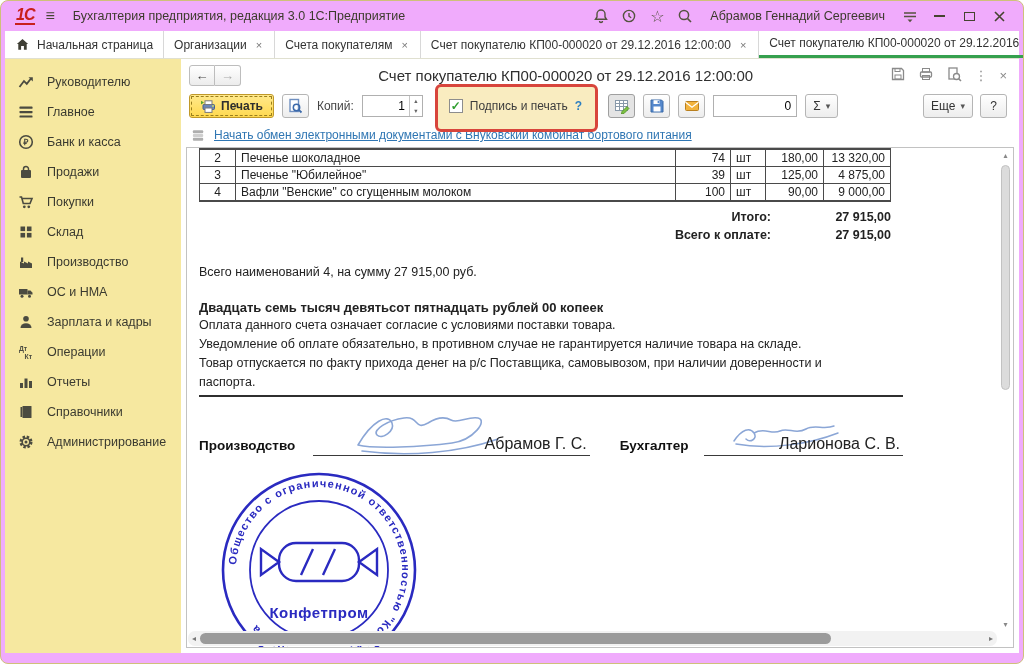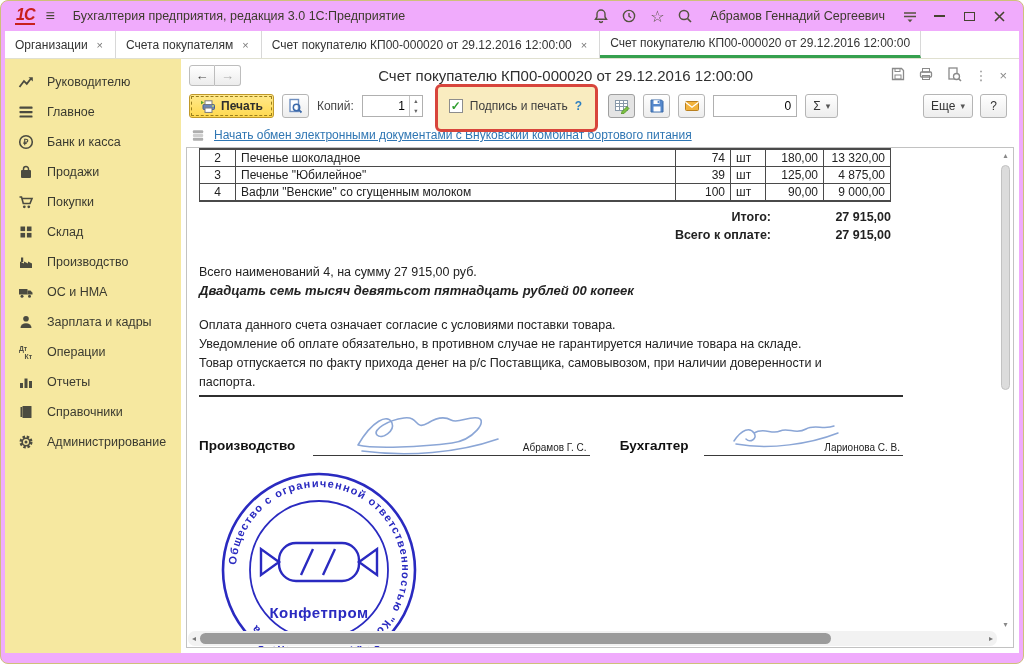--- a/index.html
+++ b/index.html
@@ -90,29 +90,29 @@
   .c-qty { width:55px; text-align:right; }
   .c-unit { width:35px; }
   .c-price { width:58px; text-align:right; }
   .c-sum { width:67px; text-align:right; }
 
   .totals { position:absolute; left:12px; top:62px; width:692px; font-size:12.5px; }
   .t-line { display:flex; justify-content:flex-end; height:18px; font-weight:bold; }
   .t-line .tv { width:120px; text-align:right; }
 
   .summary { position:absolute; left:12px; top:117px; font-size:12.5px; }
-  .words { position:absolute; left:12px; top:135px; font-size:13px; font-weight:bold;font-style:italic; }
+  .words { position:absolute; left:12px; top:152px; font-size:13px; font-weight:bold; }
   .terms { position:absolute; left:12px; top:168px; font-size:12.5px; line-height:19px; width:720px; }
 
   .divider { position:absolute; left:12px; top:247px; width:704px; height:2px; background:#2f2f2f; }
 
   .signs { position:absolute; left:12px; top:262px; width:704px; display:flex; align-items:flex-end; }
   .sig-label { font-size:13.5px; font-weight:bold; color:#111; padding-bottom:3px; white-space:nowrap; }
   .sig-line { position:relative; border-bottom:1px solid #3a3a3a; height:46px; }
-  .sig-line .sig-name { position:absolute; right:3px; bottom:2px; font-size:10px; white-space:nowrap; }
+  .sig-line .sig-name { position:absolute; right:3px; bottom:2px; font-size:16px; white-space:nowrap; }
   .sig-line svg { position:absolute; }
 
   .stamp { position:absolute; left:32px; top:322px; }
 
   
   .vscroll { position:absolute; top:1px; right:1px; width:13px; bottom:18px; }
   .vscroll .tri { position:absolute; left:0; width:13px; text-align:center; font-size:8px; color:#888; }
   .v-thumb { position:absolute; top:16px; left:2px; width:9px; height:225px; background:#dcdcdc;
              border:1px solid #c2c2c2; border-radius:5px; }
   .hscroll { position:absolute; left:1px; right:16px; bottom:1px; height:15px; background:#f2f2f2;
@@ -164,20 +164,26 @@
       </span>
     <span class="win-btn">
       <svg width="13" height="13" viewBox="0 0 13 13">
           <path d="M2 2l9 9M11 2l-9 9" stroke="#45432f" stroke-width="1.6"></path>
         </svg>
     </span>
   </div>
 
   <div class="tabbar">
     <div class="tab">
+      <svg width="15" height="15" viewBox="0 0 16 16">
+          <path d="M8 2L14 7.5H12.5V13.5H9.5V9.5H6.5V13.5H3.5V7.5H2Z" fill="#3f3f35"></path>
+        </svg>
+      <span>Начальная страница</span>
+    </div>
+    <div class="tab">
       <span>Организации</span>
       <span class="x">×</span>
     </div>
     <div class="tab">
       <span>Счета покупателям</span>
       <span class="x">×</span>
     </div>
     <div class="tab">
       <span>Счет покупателю КП00-000020 от 29.12.2016 12:00:00</span>
       <span class="x">×</span>

